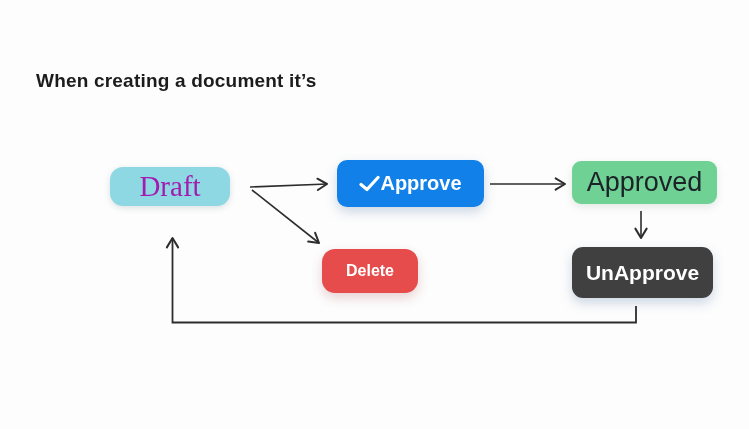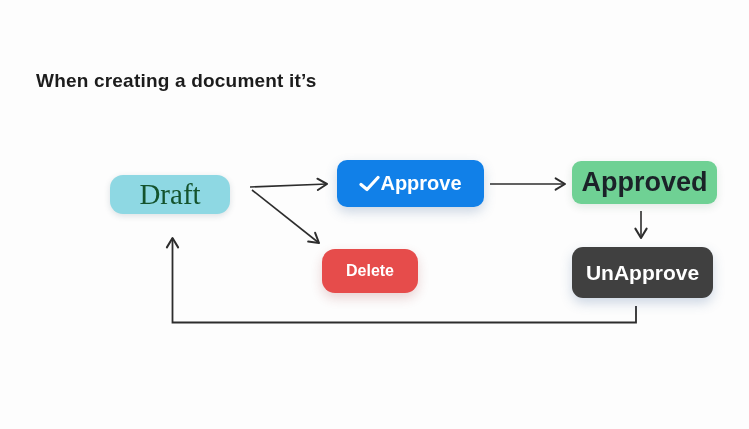--- a/index.html
+++ b/index.html
@@ -36,21 +36,21 @@
   .node-approve {
     left: 337px; top: 160px; width: 147px; height: 47px;
     border-radius: 10px;
     font-size: 20px; font-weight: 700;
     gap: 0;
     box-shadow: 0 5px 12px rgba(60,100,150,0.25);
   }
   .node-approved {
     left: 572px; top: 161px; width: 145px; height: 43px;
     border-radius: 9px;
-    font-size: 27px; font-weight: 700;
+    font-size: 27px; font-weight: 400;
     box-shadow: 0 3px 8px rgba(30,80,50,0.12);
   }
   .node-delete {
     left: 322px; top: 249px; width: 96px; height: 44px;
     border-radius: 13px;
     font-size: 16px; font-weight: 700;
     box-shadow: 0 5px 12px rgba(150,40,40,0.20);
   }
   .node-unapprove {
     left: 572px; top: 247px; width: 141px; height: 51px;
@@ -79,21 +79,21 @@
   <path d="M252,190 L319,243" fill="none" stroke="#2d2d2d" stroke-width="1.6" marker-end="url(#vhead)" style="stroke: rgb(45, 45, 45);"></path>
   <path d="M490,184 L565,184" fill="none" stroke="#2d2d2d" stroke-width="1.6" marker-end="url(#vhead)" style="stroke: rgb(45, 45, 45);"></path>
   <path d="M641,211 L641,238" fill="none" stroke="#2d2d2d" stroke-width="1.6" marker-end="url(#vhead)" style="stroke: rgb(45, 45, 45);"></path>
   <path d="M636,306 L636,322.5 L172.5,322.5 L172.5,238" fill="none" stroke="#2d2d2d" stroke-width="1.8" marker-end="url(#vhead)" style="stroke: rgb(45, 45, 45);"></path>
 </svg>
 
 <div class="title">
   <div>When creating a document it’s</div>
 </div>
 
-<div class="node node-draft" style="background: rgb(142, 216, 227); color: #14532d; margin-top: 8px;">
+<div class="node node-draft" style="background: rgb(142, 216, 227); color: #a21caf;">
   <span>Draft</span>
 </div>
 
 <div class="node node-approve" style="background: rgb(17, 128, 232); color: rgb(255, 255, 255);">
   <span class="check-icon">
     <svg width="21" height="17" viewBox="0 0 21 17">
       <polyline points="2,9.5 8,14.5 19,2.5" fill="none" stroke="#ffffff" stroke-width="3.2" stroke-linecap="round" stroke-linejoin="round"></polyline>
     </svg>
   </span>
   <span>Approve</span>

